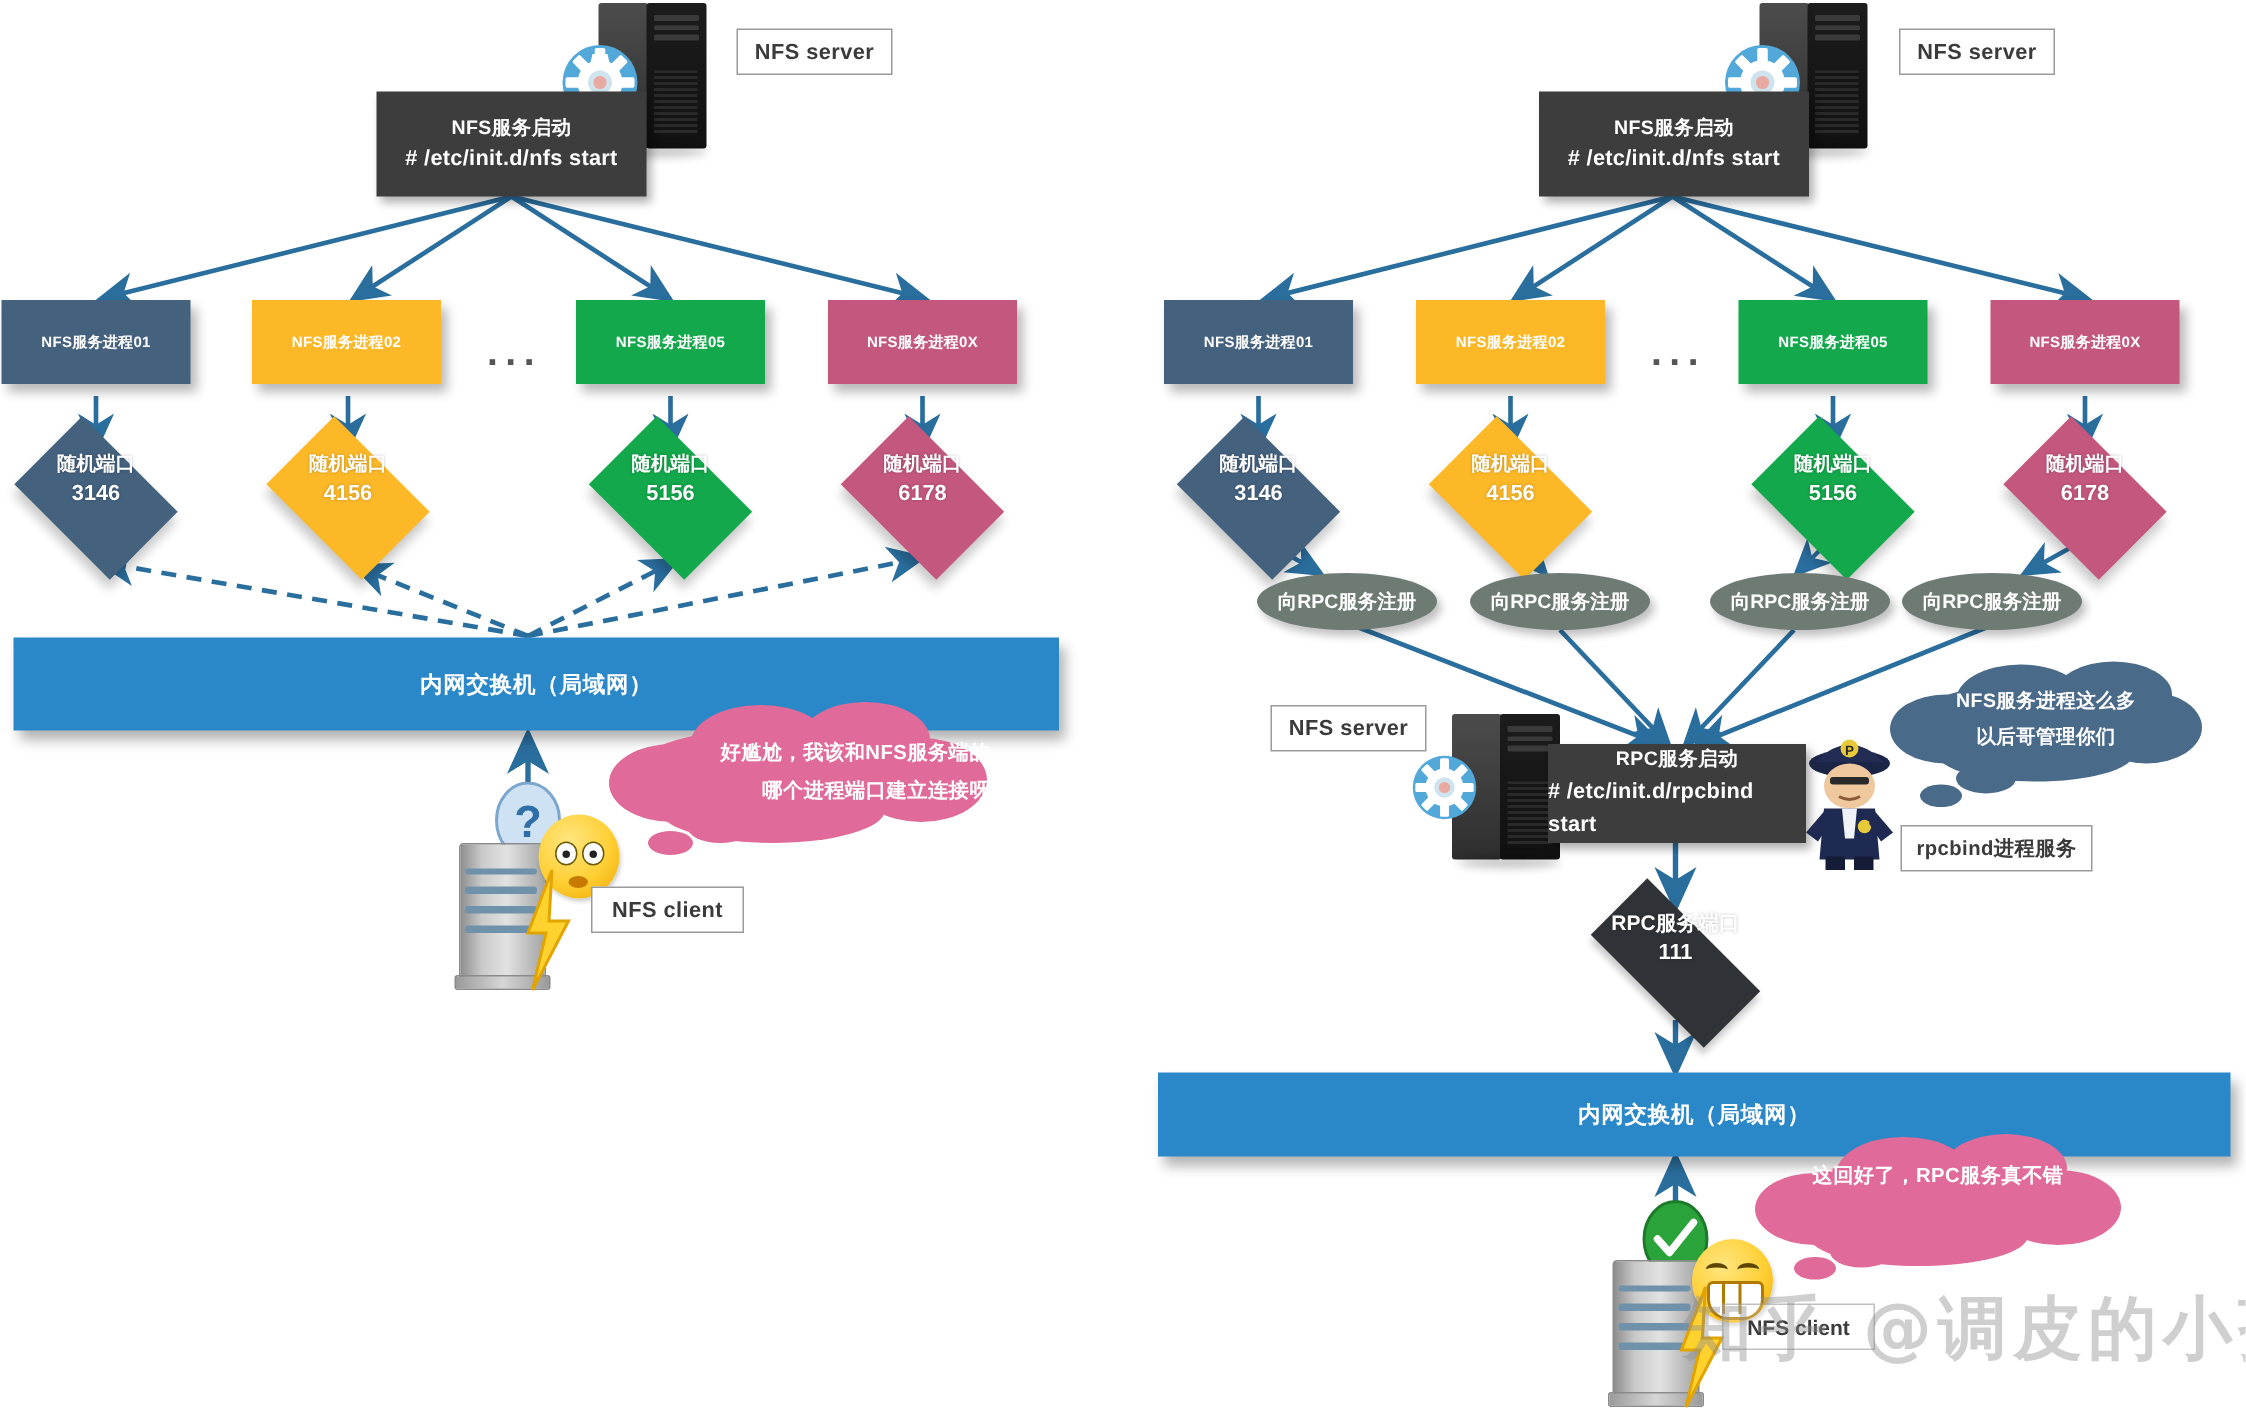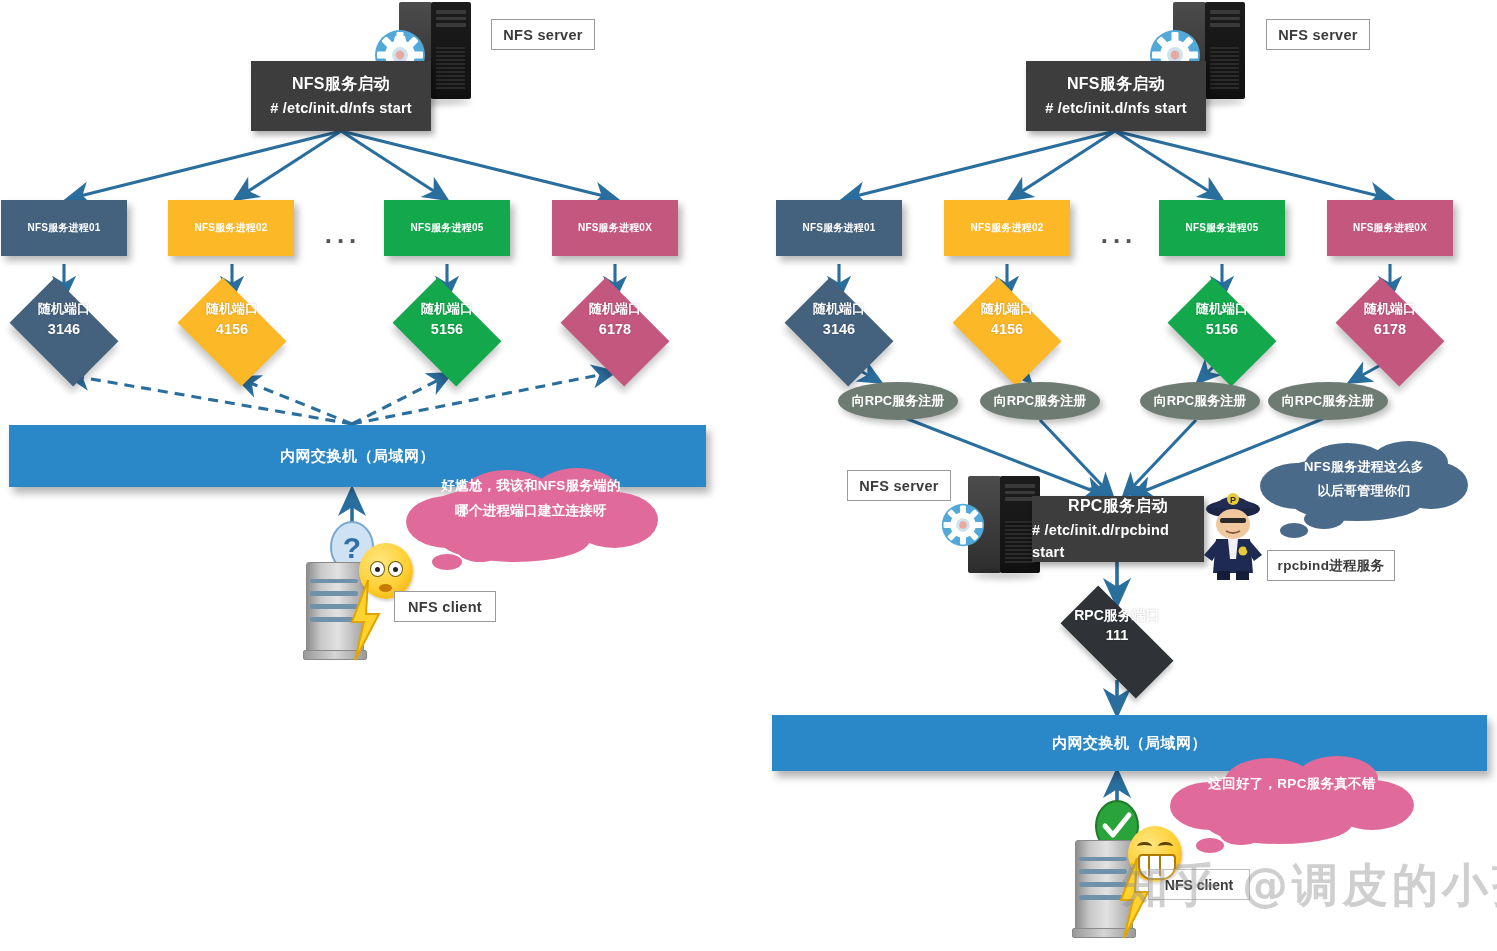--- a/index.html
+++ b/index.html
@@ -10,21 +10,21 @@
   .stage{position:absolute;left:0;top:0;width:1497px;height:951px;}
   .abs{position:absolute;box-sizing:border-box;}
 
   
   .darkbox{
     background:#3d3d3d;color:#ffffff;font-weight:bold;
     display:flex;flex-direction:column;align-items:center;justify-content:center;
     box-shadow:3px 4px 6px rgba(0,0,0,.32);
     line-height:1.55;
   }
-  .darkbox .l1{font-size:16px;letter-spacing:.3px;}
+  .darkbox .l1{font-size:13px;letter-spacing:.3px;}
   .darkbox .l2{font-size:14.5px;letter-spacing:.2px;}
 
   .procbox{
     display:flex;align-items:center;justify-content:center;
     color:#ffffff;font-weight:bold;font-size:10px;letter-spacing:.2px;
     box-shadow:4px 5px 7px rgba(0,0,0,.28);
   }
 
   .diamond{position:absolute;}
   .diamond .shape{
@@ -291,21 +291,21 @@
 
   <div class="bubble pink" style="left:402px;top:462px;width:258px;height:115px;">
     <div class="blob" style="left:18px;top:22px;width:220px;height:62px;"></div>
     <div class="blob" style="left:4px;top:34px;width:84px;height:52px;"></div>
     <div class="blob" style="left:168px;top:30px;width:88px;height:56px;"></div>
     <div class="blob" style="left:58px;top:8px;width:94px;height:54px;"></div>
     <div class="blob" style="left:132px;top:6px;width:86px;height:50px;"></div>
     <div class="blob" style="left:38px;top:56px;width:150px;height:44px;"></div>
     <div class="blob" style="left:56px;top:78px;width:44px;height:22px;"></div>
     <div class="blob" style="left:30px;top:92px;width:30px;height:16px;"></div>
-    <div class="btext" style="top:12px;">
+    <div class="btext" style="top:28px;text-align:right;">
       <div>好尴尬，我该和NFS服务端的</div>
       <div>哪个进程端口建立连接呀</div>
     </div>
   </div>
 
   <div class="qbadge" style="left:329px;top:521px;width:46px;height:52px;">
     <svg viewBox="0 0 46 52" width="46" height="52">
       <ellipse cx="23" cy="26" rx="21" ry="25" fill="#cfe2f3" stroke="#7ba7cf" stroke-width="2"></ellipse>
       <text x="23" y="37" font-size="30" font-weight="bold" fill="#2f6fa8" text-anchor="middle" font-family="Liberation Sans, sans-serif">?</text>
     </svg>

